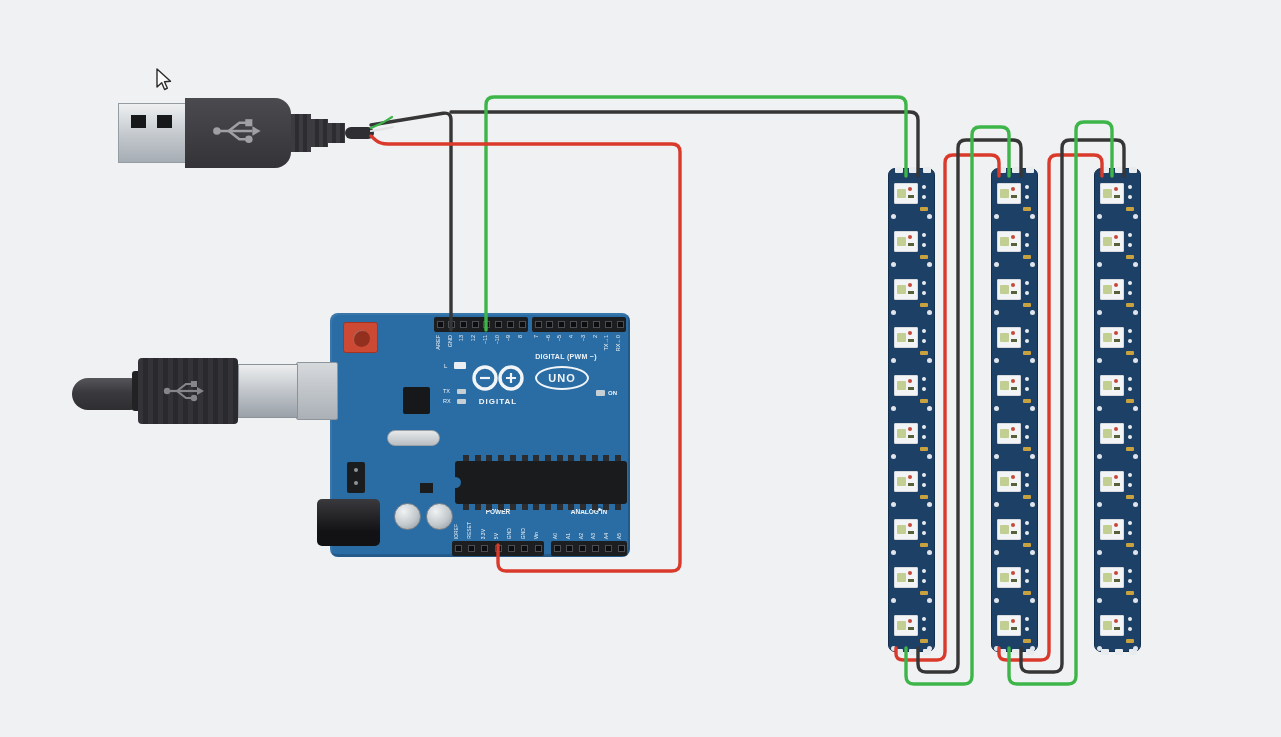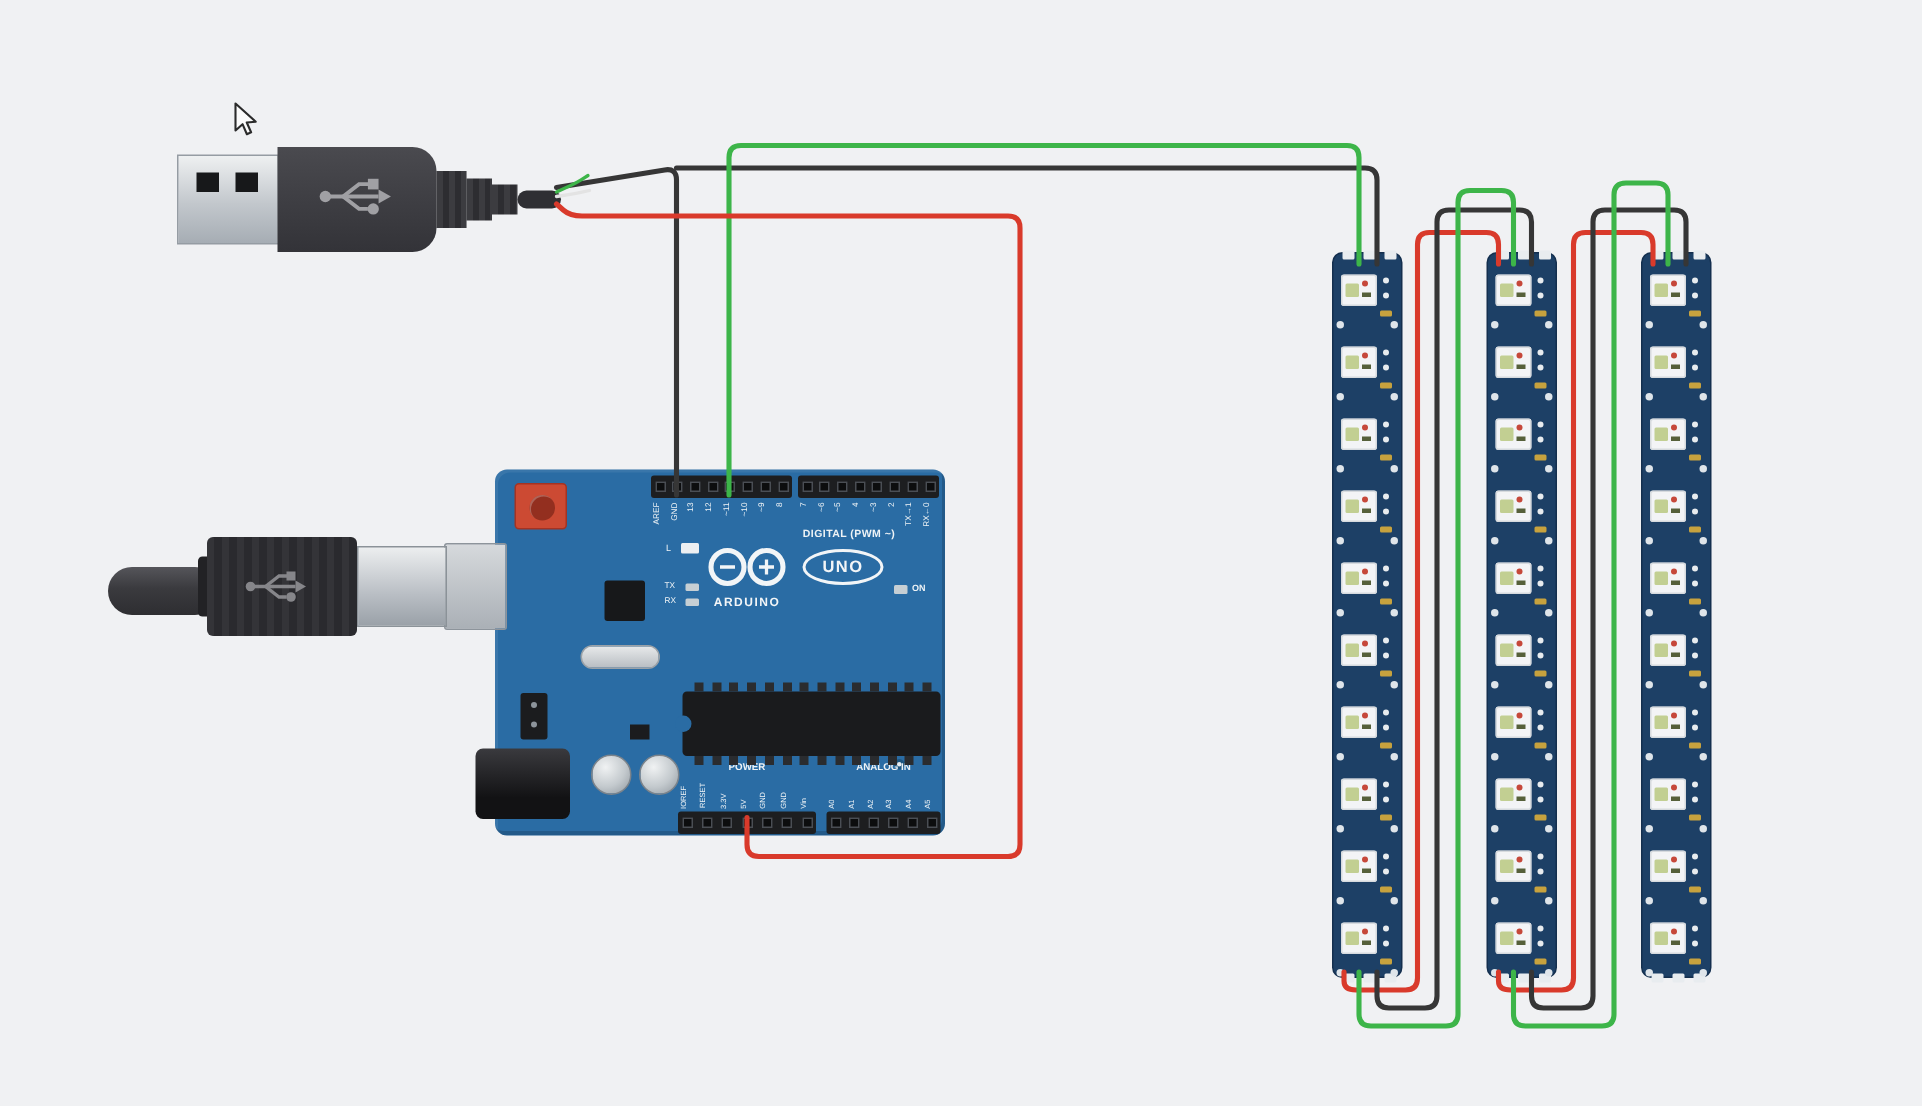--- a/index.html
+++ b/index.html
@@ -148,21 +148,21 @@
     <div class="led-rect tx-led"></div>
     <div class="led-rect rx-led"></div>
     <div class="blackchip"></div>
 
     <svg class="ard-logo" viewBox="0 0 56 34">
       <circle cx="15" cy="17" r="11" fill="none" stroke="#f2f5f7" stroke-width="3.4"></circle>
       <circle cx="41" cy="17" r="11" fill="none" stroke="#f2f5f7" stroke-width="3.4"></circle>
       <path d="M10,17 H20" stroke="#f2f5f7" stroke-width="2.2"></path>
       <path d="M36,17 H46 M41,12 V22" stroke="#f2f5f7" stroke-width="2.2"></path>
     </svg>
-    <div class="brand">ARDUINO</div>
+    <div class="brand">DIGITAL</div>
     <div class="uno-oval">
       <span style="position:static">UNO</span>
     </div>
     <div class="led-rect on-led"></div>
     <div class="lbl on-label">ON</div>
 
     <div class="lbl digital-label">DIGITAL (PWM ~)</div>
     <div class="lbl power-label">POWER</div>
     <div class="lbl analog-label">ANALOG IN</div>
 

